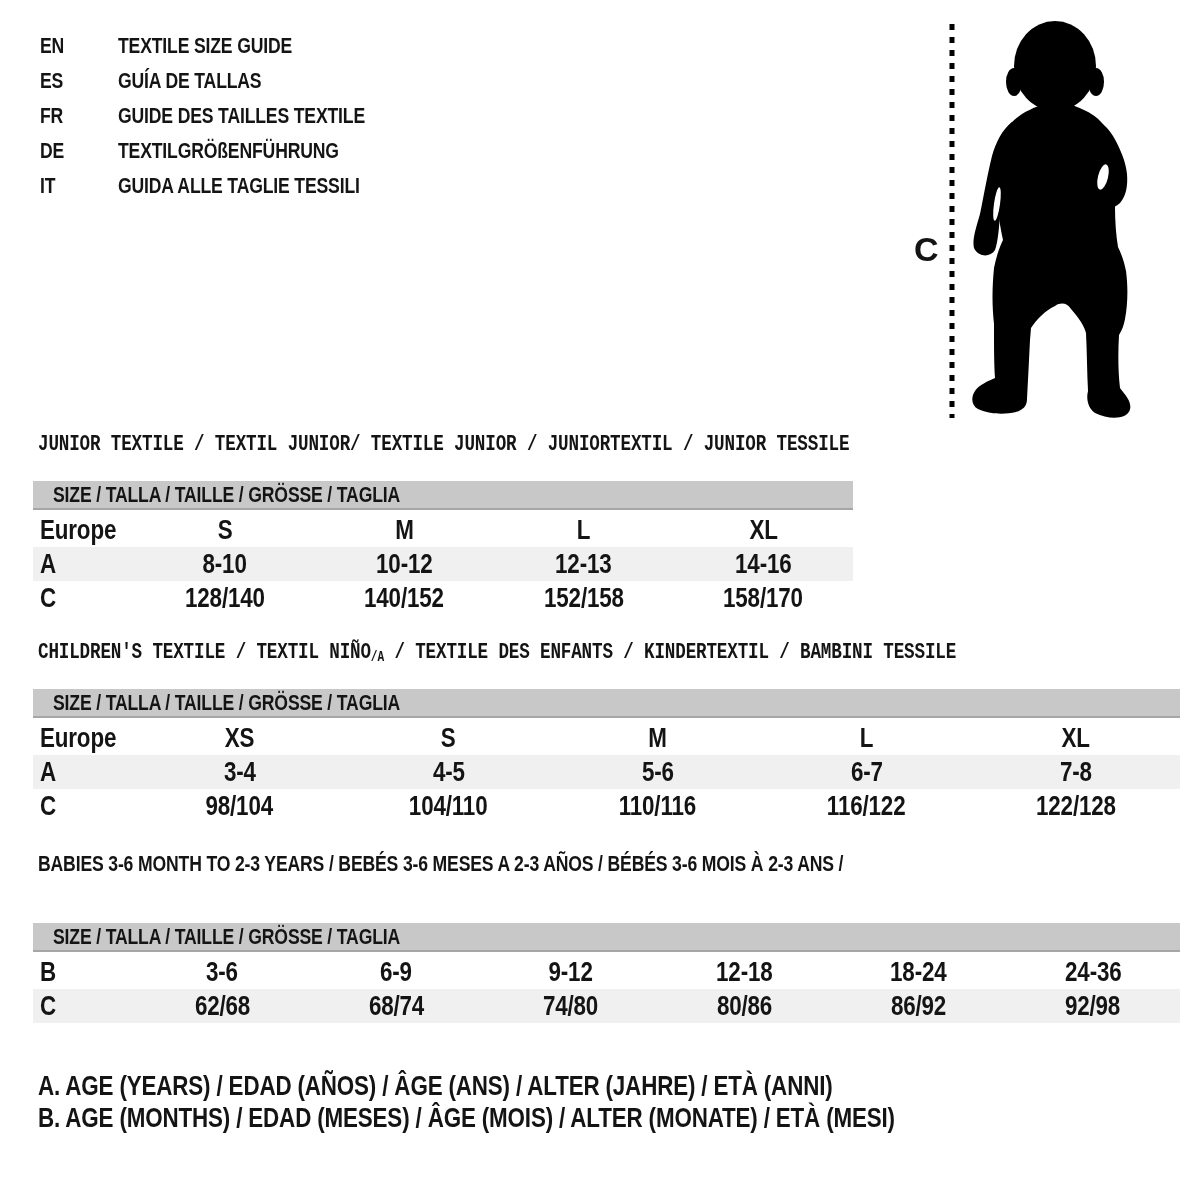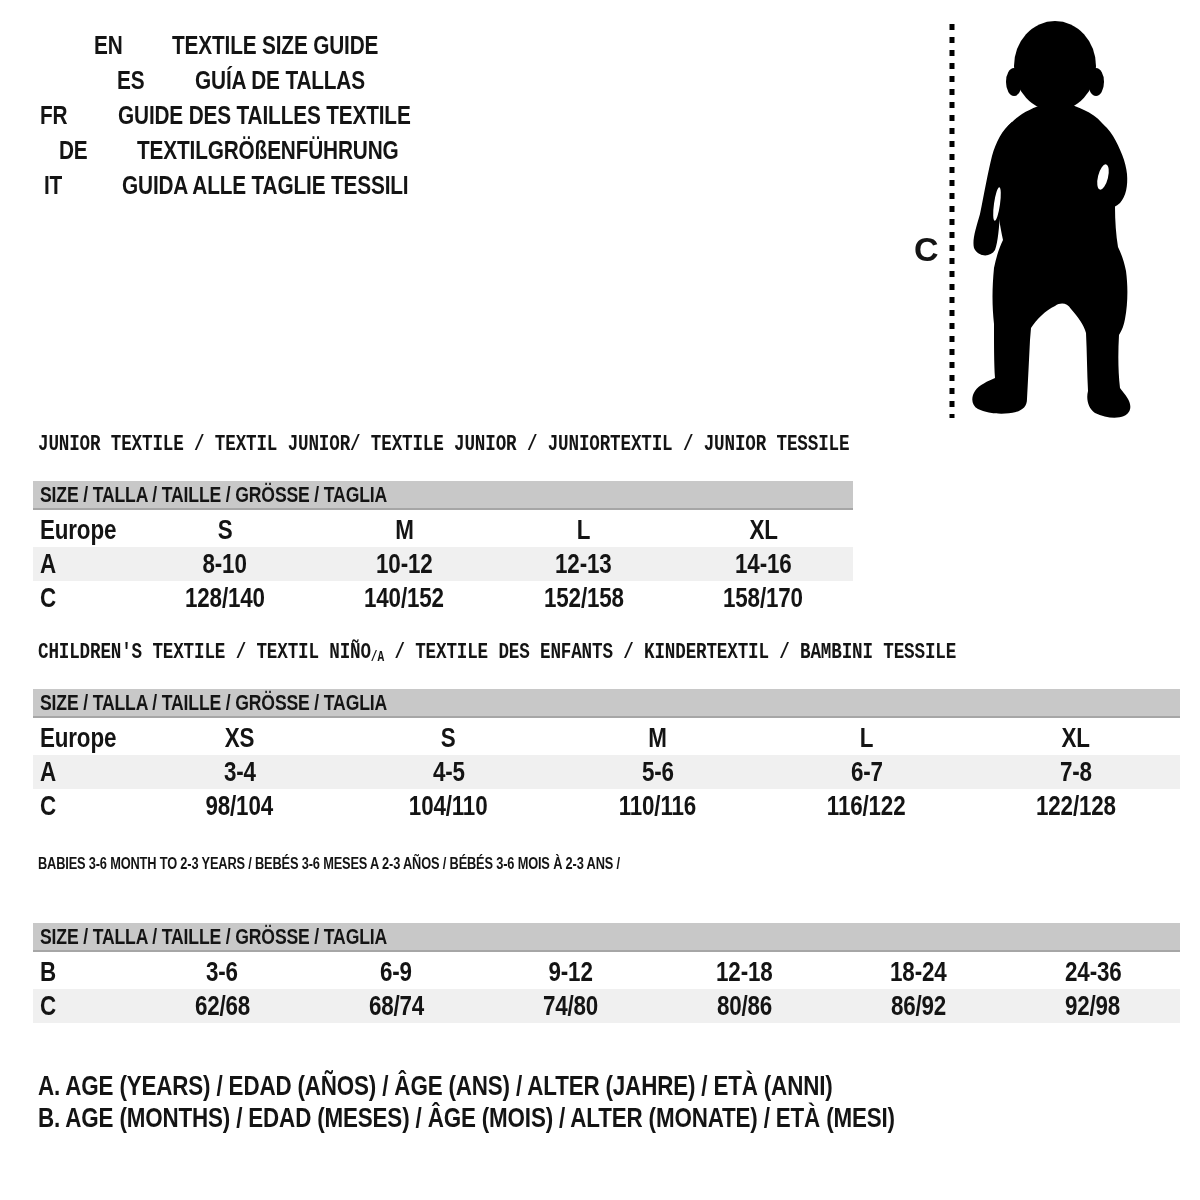--- a/index.html
+++ b/index.html
@@ -10,33 +10,33 @@
     font-weight:700;
   }
   
   .cx  { display:inline-block; transform:scaleX(0.80); transform-origin:0 50%; white-space:nowrap; letter-spacing:-0.2px; }
   .cxc { display:inline-block; transform:scaleX(0.80); transform-origin:50% 50%; white-space:nowrap; letter-spacing:-0.2px; }
 
   .abs { position:absolute; }
 
   
   .lang-block { left:40px; top:28px; }
-  .lang-row   { display:flex; line-height:35px; font-size:26px;justify-content:center; }
+  .lang-row   { display:flex; line-height:35px; font-size:22px; }
   .lang-code  { width:78px; }
 
   
   .heading  { font-size:22px; line-height:24px;font-family:Liberation Mono, monospace; }
-  .heading2 { font-size:16px; line-height:33px;text-decoration:underline; }
+  .heading2 { font-size:22px; line-height:33px;text-decoration:underline; }
   .subA     { font-size:14px; vertical-align:-3px; }
 
   
   .stable   { position:absolute; }
   .size-bar {
     height:27px; background:#c8c8c8; border-bottom:2px solid #a6a6a6;
-    display:flex; align-items:center; padding-left:7px; box-sizing:content-box;
+    display:flex; align-items:center; padding-left:20px; box-sizing:content-box;
     font-size:22px; margin-bottom:3px;
   }
   .trow   { display:flex; align-items:center; height:34px; font-size:28px; }
   .shaded { background:#f0f0f0; }
   .tlabel { width:102px; padding-left:7px; box-sizing:border-box; }
   .tcell  { flex:1; text-align:center; }
 
   
   .legend-block { left:38px; top:1070px; }
   .legend-line  { font-size:28px; line-height:32px; }

